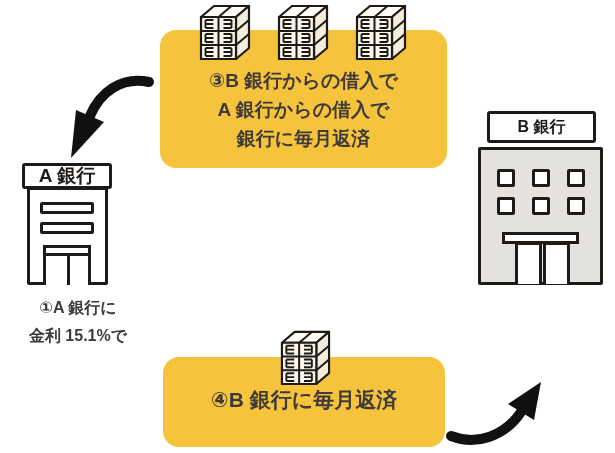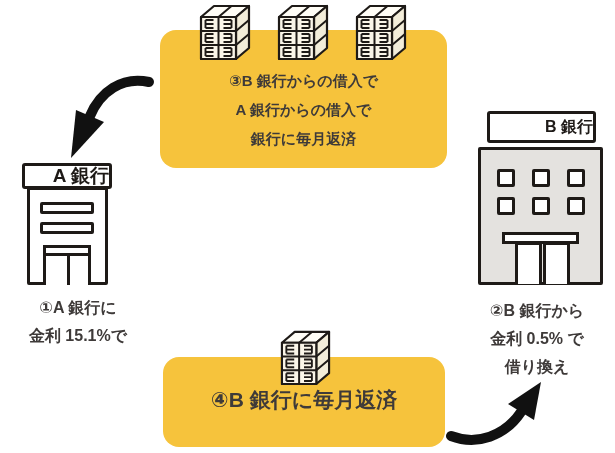--- a/index.html
+++ b/index.html
@@ -14,30 +14,30 @@
     position:relative;width:615px;height:453px;background:#fff;overflow:hidden;
     font-family:"Liberation Sans","DejaVu Sans",sans-serif;color:var(--text);
   }
   .scene p{margin:0;}
   
   .ybox{
     position:absolute;background:var(--yellow);border-radius:16px;
     display:flex;flex-direction:column;justify-content:flex-end;align-items:center;
     text-align:center;font-weight:700;color:var(--text);z-index:1;
   }
-  #top-box{left:160px;top:30px;width:287px;height:138px;font-size:15px;line-height:29px;padding-bottom:15px;box-sizing:border-box;}
+  #top-box{left:160px;top:30px;width:287px;height:138px;font-size:19px;line-height:29px;padding-bottom:15px;box-sizing:border-box;}
   #bottom-box{left:163px;top:357px;width:282px;height:90px;font-size:21px;line-height:29px;padding-bottom:33px;box-sizing:border-box;}
   
   .caption{position:absolute;text-align:center;font-weight:700;font-size:16px;line-height:28px;color:var(--text);}
   #caption-a{left:6px;top:294px;width:144px;}
   #caption-b{left:462px;top:297px;width:150px;}
   
   .sign{
     position:absolute;background:#fff;border:3px solid var(--ink);border-radius:3px;
-    display:flex;align-items:center;justify-content:flex-end;font-weight:700;color:var(--ink);
+    display:flex;align-items:center;justify-content:center;font-weight:700;color:var(--ink);
     box-sizing:border-box;z-index:2;
   }
   #sign-a{left:22px;top:163px;width:90px;height:26px;font-size:19px;}
   #sign-b{left:487px;top:111px;width:109px;height:32px;font-size:16px;}
   .bodyA{position:absolute;left:27px;top:187px;width:81px;height:98px;background:#fff;border:3px solid var(--ink);border-radius:2px;box-sizing:border-box;}
   .bodyB{position:absolute;left:478px;top:147px;width:125px;height:138px;background:var(--gray);border:3px solid var(--ink);border-radius:2px;box-sizing:border-box;}
   .bar{position:absolute;background:#fff;border:3px solid var(--ink);border-radius:2px;box-sizing:border-box;z-index:2;}
   #bar-1{left:40px;top:202px;width:54px;height:12px;}
   #bar-2{left:40px;top:222px;width:54px;height:12px;}
   .doorA{position:absolute;left:43px;top:245px;width:48px;height:40px;border:3px solid var(--ink);border-bottom:none;background:#fff;box-sizing:border-box;z-index:2;}
@@ -123,19 +123,14 @@
   <div class="win" style="left:497px;top:169px"></div>
   <div class="win" style="left:532px;top:169px"></div>
   <div class="win" style="left:567px;top:169px"></div>
   <div class="win" style="left:497px;top:197px"></div>
   <div class="win" style="left:532px;top:197px"></div>
   <div class="win" style="left:567px;top:197px"></div>
   <div class="canopy"></div>
   <div class="doorB" style="left:515px"></div>
   <div class="doorB" style="left:543px"></div>
 
-  <div class="caption" id="caption-b">
-    <p>②B 銀行から</p>
-    <p>金利 0.5% で</p>
-    <p>借り換え</p>
-  </div>
 
 </div>
 
 </body></html>

